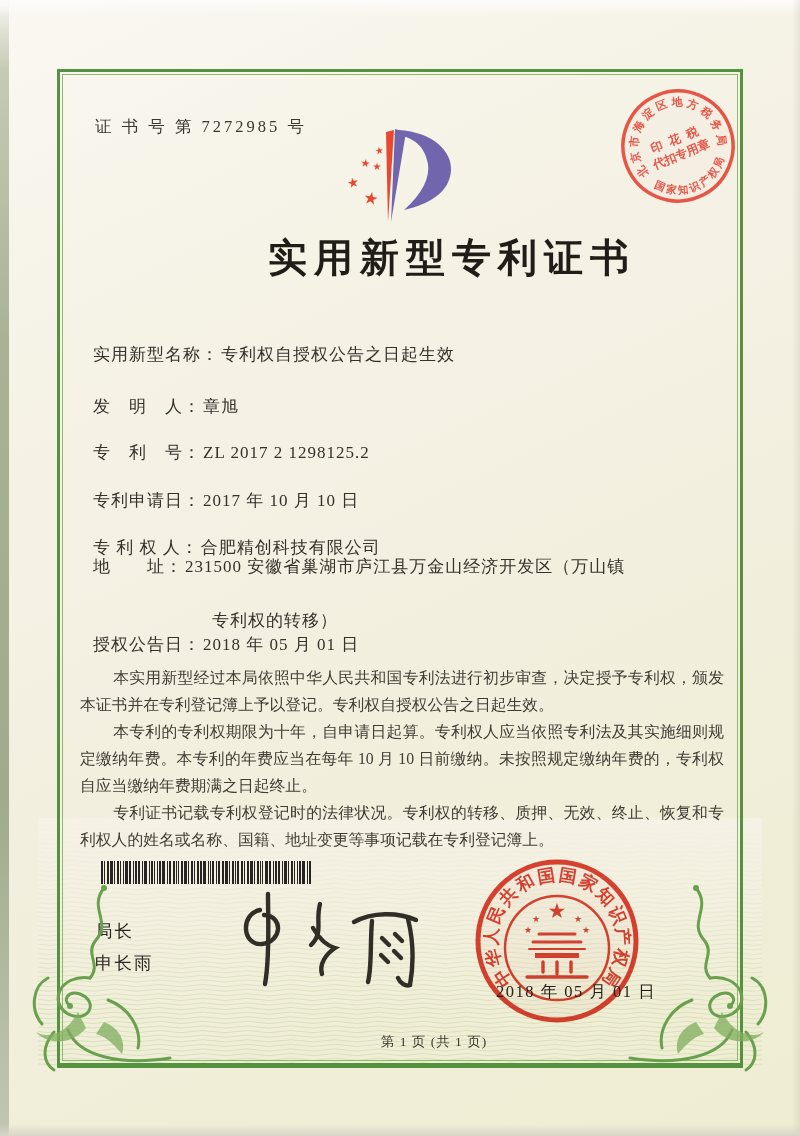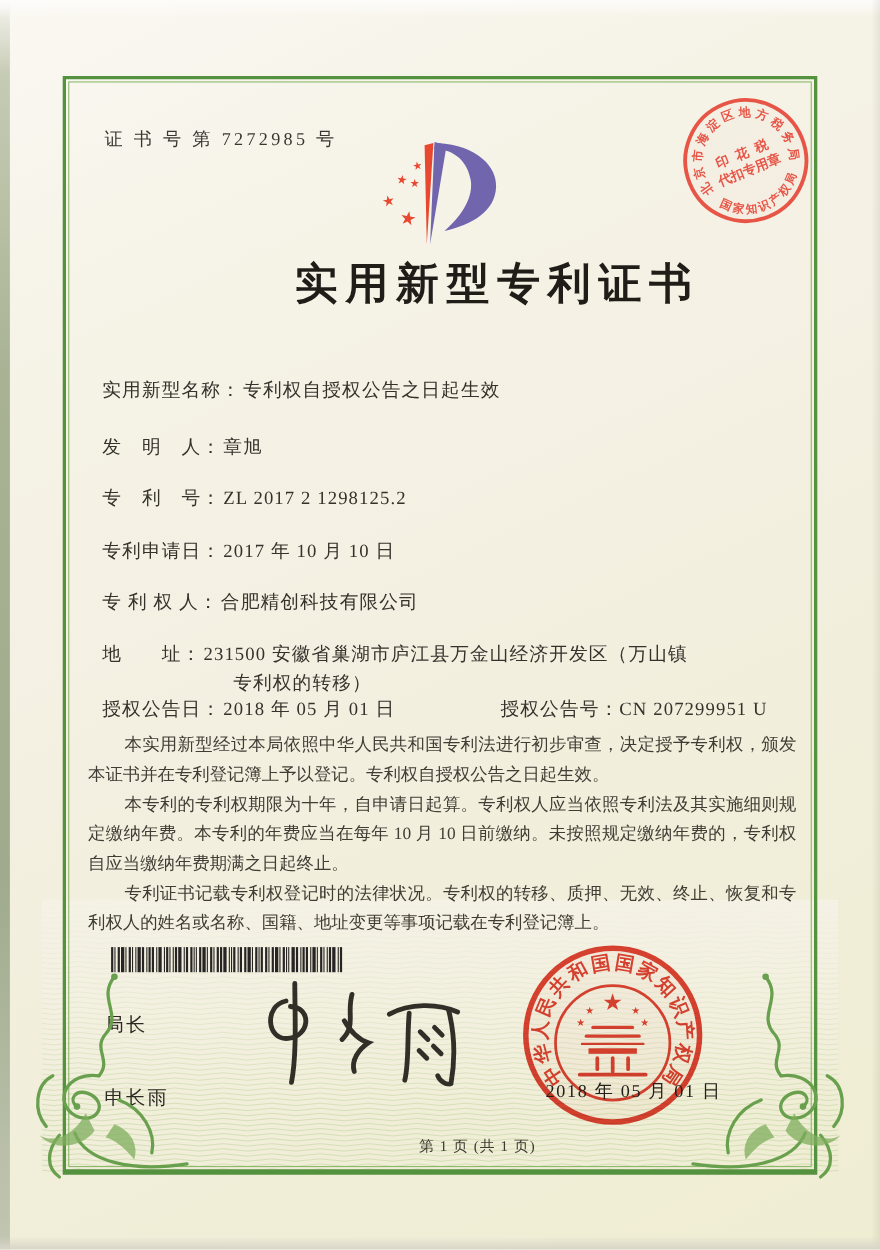--- a/index.html
+++ b/index.html
@@ -167,29 +167,26 @@
   </div>
   <div class="abs row" style="top:441px;">
     <span class="lbl">专　利　号：</span><span class="val">ZL 2017 2 1298125.2</span>
   </div>
   <div class="abs row" style="top:489px;">
     <span class="lbl">专利申请日：</span><span class="val">2017 年 10 月 10 日</span>
   </div>
   <div class="abs row" style="top:536px;">
     <span class="lbl">专 利 权 人：</span><span class="val">合肥精创科技有限公司</span>
   </div>
-  <div class="abs row" style="top:583px;">
+  <div class="abs row" style="top:555px;">
     <span class="lbl">地　　址：</span><span class="val">231500 安徽省巢湖市庐江县万金山经济开发区（万山镇</span>
   </div>
   <div class="abs addr2" style="top:609px;">专利权的转移）</div>
   <div class="abs row" style="top:633px;">
     <span class="lbl">授权公告日：</span><span class="val">2018 年 05 月 01 日</span>
-  </div>
-  <div class="abs grantno" style="top:633px;">
-    <span class="lbl">授权公告号：</span><span class="val">CN 207299951 U</span>
   </div>
 
   <div class="abs paras">
     <p>本实用新型经过本局依照中华人民共和国专利法进行初步审查，决定授予专利权，颁发本证书并在专利登记簿上予以登记。专利权自授权公告之日起生效。</p>
     <p>本专利的专利权期限为十年，自申请日起算。专利权人应当依照专利法及其实施细则规定缴纳年费。本专利的年费应当在每年 10 月 10 日前缴纳。未按照规定缴纳年费的，专利权自应当缴纳年费期满之日起终止。</p>
     <p>专利证书记载专利权登记时的法律状况。专利权的转移、质押、无效、终止、恢复和专利权人的姓名或名称、国籍、地址变更等事项记载在专利登记簿上。</p>
   </div>
 
   <svg class="abs" style="left:100px;top:861px;" width="214" height="23" viewBox="0 0 214 23" id="barcode">
       <rect x="1" y="0" width="2" height="23" fill="#262523"></rect>
@@ -256,21 +253,21 @@
       <rect x="191" y="0" width="2" height="23" fill="#262523"></rect>
       <rect x="194" y="0" width="1" height="23" fill="#262523"></rect>
       <rect x="197" y="0" width="1" height="23" fill="#262523"></rect>
       <rect x="199" y="0" width="2" height="23" fill="#262523"></rect>
       <rect x="202" y="0" width="3" height="23" fill="#262523"></rect>
       <rect x="207" y="0" width="1" height="23" fill="#262523"></rect>
       <rect x="209" y="0" width="2" height="23" fill="#262523"></rect>
     </svg>
 
   <div class="abs signer" style="top:919px;">局长</div>
-  <div class="abs signer" style="top:986px;">申长雨</div>
+  <div class="abs signer" style="top:951px;">申长雨</div>
 
   <svg class="abs" style="left:222px;top:888px;" width="215" height="100" viewBox="0 0 215 100">
     <g stroke="#17140f" fill="none" stroke-width="4.4" stroke-linecap="round" opacity=".88">
       <path d="M38,22 C18,26 20,58 40,56 C60,54 62,28 42,27"></path>
       <path d="M46,6 C46,32 48,70 43,96"></path>
       <path d="M98,16 C93,34 102,44 89,57"></path>
       <path d="M91,40 C98,52 106,58 113,60 C104,66 97,76 100,86"></path>
       <path d="M132,34 C150,24 176,24 194,32"></path>
       <path d="M150,33 C148,55 150,78 146,94"></path>
       <path d="M186,31 C192,55 191,80 188,97 C184,99 178,95 176,90"></path>

